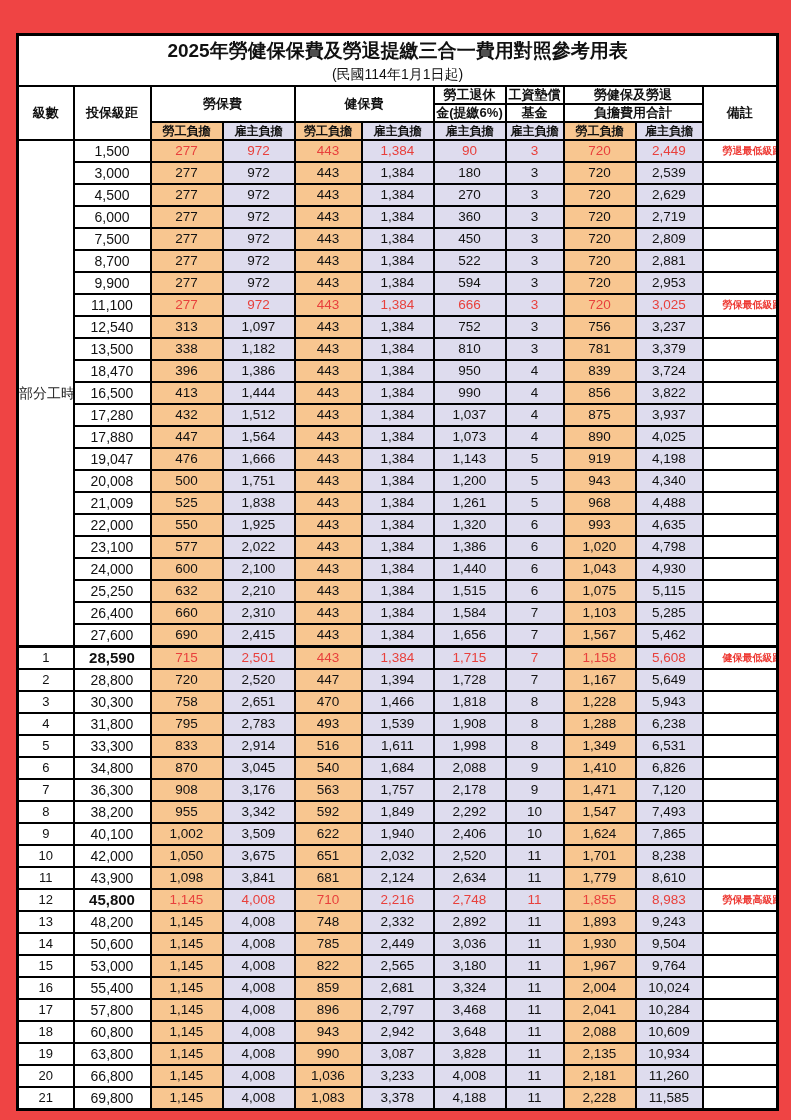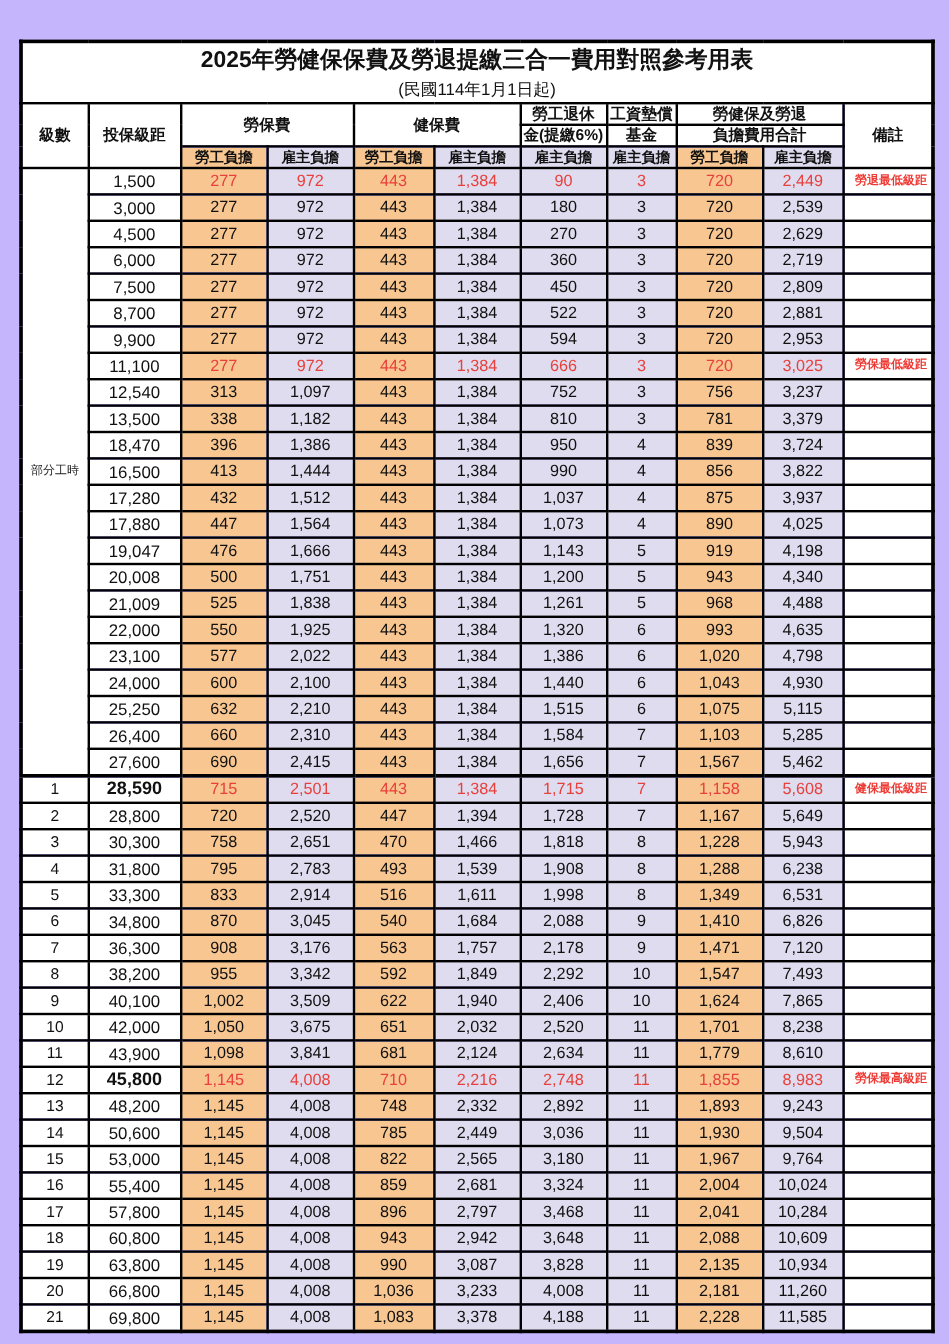--- a/index.html
+++ b/index.html
@@ -5,21 +5,21 @@
   :root{
     --orange:#f8c690;
     --lav:#dedcee;
     --red:#e8403c;
     --note-red:#ee3a34;
     --ink:#111111;
     --border:#000000;
   }
   html,body{margin:0;padding:0;background:#ffffff;}
   body{width:791px;height:1120px;position:relative;font-family:"Liberation Sans",sans-serif;color:var(--ink);}
-  .page{position:absolute;inset:0;background:#c4b5fd;}
+  .page{position:absolute;inset:0;background:#ef4444;}
   table.fee-table{
     position:absolute;left:16px;top:33px;width:760px;
     border-collapse:collapse;table-layout:fixed;
     border:3px solid var(--border);
   }
   .fee-table th,.fee-table td{
     border:2px solid var(--border);
     text-align:center;vertical-align:middle;
     padding:0;overflow:hidden;white-space:nowrap;
   }
@@ -30,23 +30,23 @@
   
   tr.hrow th{height:16px;font-size:13px;font-weight:600;background:#fff;line-height:16px;}
   tr.subhead th{height:16px;font-size:12px;font-weight:600;}
   tr.subhead th.emp{background:var(--orange);text-align:center;}
   tr.subhead th.er{background:var(--lav);margin-top:17px;}
   
   tbody td{height:20px;font-size:13.5px;line-height:20px;}
   tbody td.emp{background:var(--orange);}
   tbody td.er{background:var(--lav);}
   tbody td.level{font-size:13px;background:#fff;}
-  tbody td.part-time{font-size:10px;color:#222;letter-spacing:0;background:#fff;}
+  tbody td.part-time{font-size:14px;color:#222;letter-spacing:0;background:#fff;}
   tbody td.bracket{font-size:14px;background:#fff;}
-  tbody td.note{font-size:10px;font-weight:600;color:var(--note-red);background:#fff;padding:0 9px;}
+  tbody td.note{font-size:10px;font-weight:600;color:var(--note-red);background:#fff;padding:0 19px;}
   tr.red td.value{color:var(--red);}
   tr.bold-bracket td.bracket{font-weight:700;font-size:15px;}
   tr.group-start td{border-top-width:3px;}
 </style>
 </head>
 <body>
 
 <div class="page">
   <table class="fee-table">
     <colgroup>

